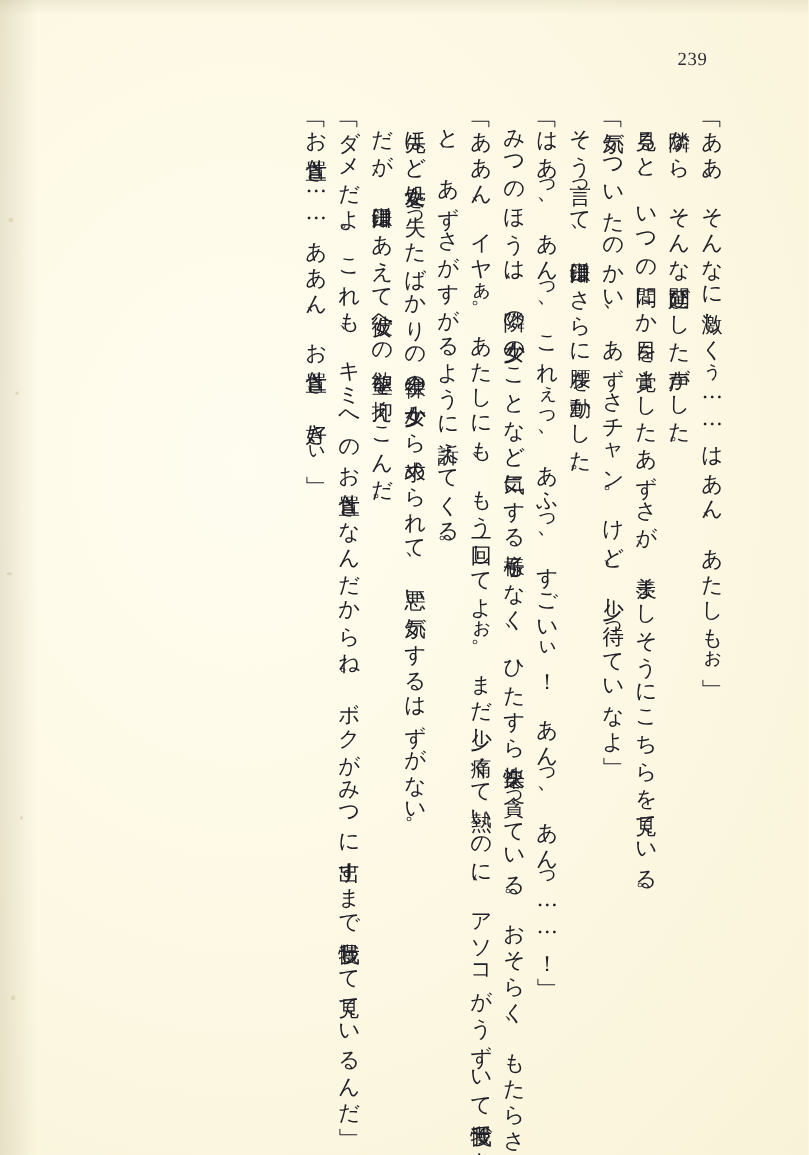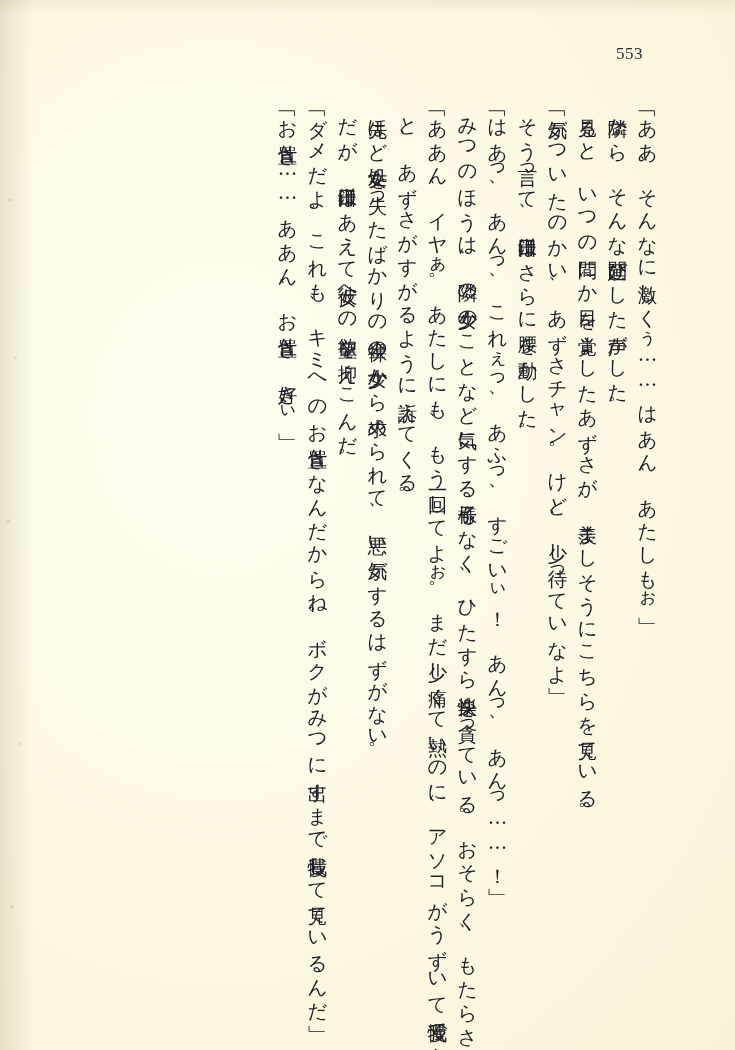--- a/index.html
+++ b/index.html
@@ -95,21 +95,21 @@
 <div id="page">
   <div id="edge-top"></div>
   <div id="binding-shadow"></div>
 
   <div class="speck" style="left:8px;  top:198px;  width:4px; height:4px;"></div>
   <div class="speck" style="left:14px; top:356px;  width:3px; height:3px;"></div>
   <div class="speck" style="left:6px;  top:520px;  width:5px; height:3px;"></div>
   <div class="speck" style="left:18px; top:742px;  width:3px; height:3px;"></div>
   <div class="speck" style="left:10px; top:905px;  width:4px; height:4px;"></div>
 
-  <div id="page-number">553</div>
+  <div id="page-number">239</div>
 
   <div id="text-block">
     <div class="col">「ああ、そんなに激しくぅ……はあん、あたしもぉ」</div>
     <div class="col">隣から、そんな間延びした声がした。</div>
     <div class="col">見ると、いつの間にか目を覚ましたあずさが、羨ましそうにこちらを見ている。</div>
     <div class="col">「気がついたのかい、あずさチャン。けど、少し待っていなよ」</div>
     <div class="col">そう言って、鎌田はさらに腰を動かした。</div>
     <div class="col">「はあっ、あんっ、これぇっ、あふっ、すごいぃ！　あんっ、あんっ……！」</div>
     <div class="col">みつのほうは、隣の少女のことなど気にする様子もなく、ひたすら快楽を貪っている。おそらく、もたらされる快感に夢中になっていて、あずさが目を覚ましたことにも気づいていないのだろう。</div>
     <div class="col">「ああん、イヤぁ。あたしにも、もう一回してよぉ。まだ少し痛くて熱いのに、アソコがうずいて我慢できないのぉ」</div>

